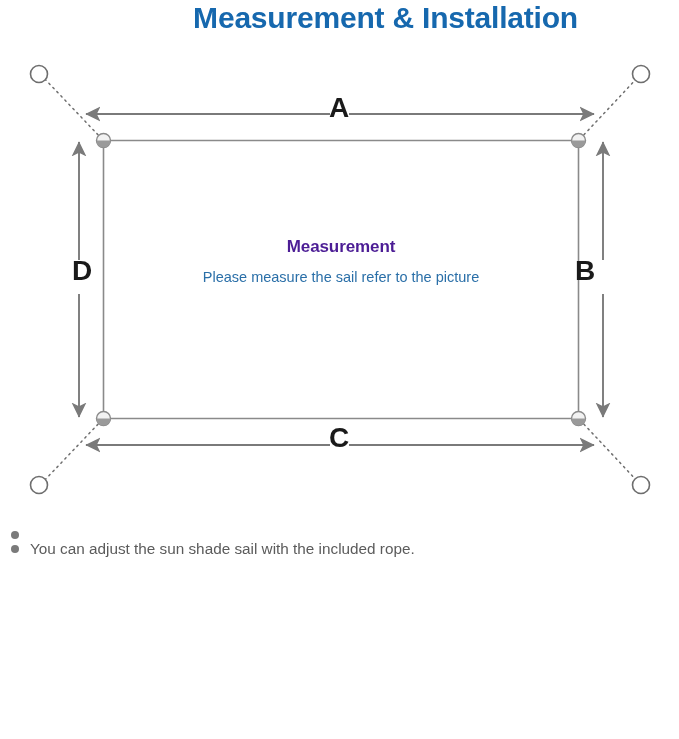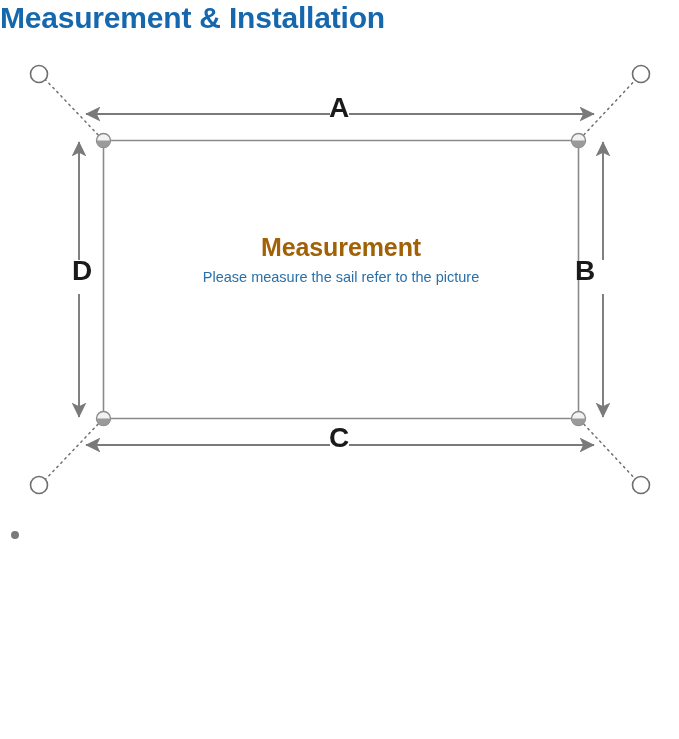--- a/index.html
+++ b/index.html
@@ -14,21 +14,21 @@
     font-family: "Liberation Sans", sans-serif;
     overflow: hidden;
   }
 
   
   #page-title {
     position: absolute;
     top: 0px;
     left: 0;
     width: 578px;
-    text-align: left;
+    text-align: right;
     font-size: 30px;
     font-weight: bold;
     color: #1668ae;
     letter-spacing: -0.2px;
     line-height: 36px;
   }
 
   
   #diagram {
     position: absolute;
@@ -60,23 +60,23 @@
   #label-d { left: 62px; top: 215px; width: 40px; }
 
   #measure-block {
     position: absolute;
     left: 103px;
     top: 190px;
     width: 476px;
     text-align: center;
   }
   #measure-heading {
-    font-size: 25px;
+    font-size: 17px;
     font-weight: bold;
-    color: #a16207;
+    color: #4c1d95;
     line-height: 30px;
     letter-spacing: -0.1px;
   }
   #measure-sub {
     margin-top: 5px;
     font-size: 14.5px;
     font-weight: normal;
     color: #2a6fa8;
     line-height: 20px;
   }
@@ -171,13 +171,17 @@
   <div id="measure-block">
     <div id="measure-heading">Measurement</div>
     <div id="measure-sub">Please measure the sail refer to the picture</div>
   </div>
 </div>
 
 <div id="notes">
   <div class="note-item">
     <span class="note-bullet"></span>
   </div>
+  <div class="note-item">
+    <span class="note-bullet"></span>
+    <span>You can adjust the sun shade sail with the included rope.</span>
+  </div>
 </div>
 
 </body></html>

